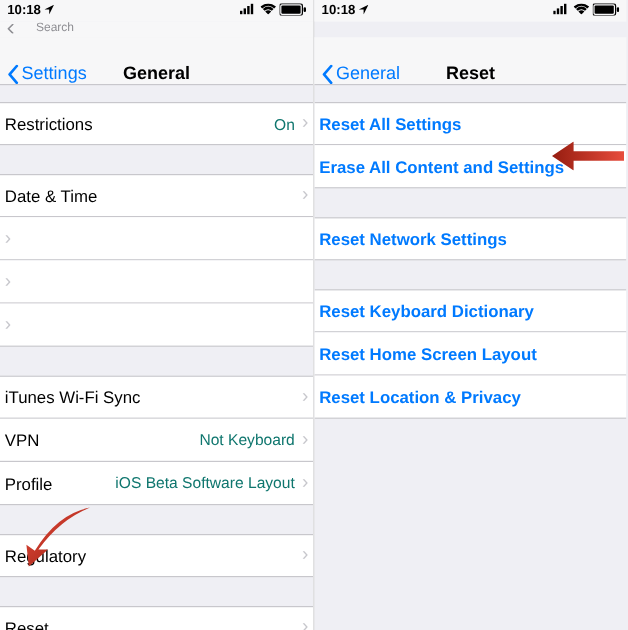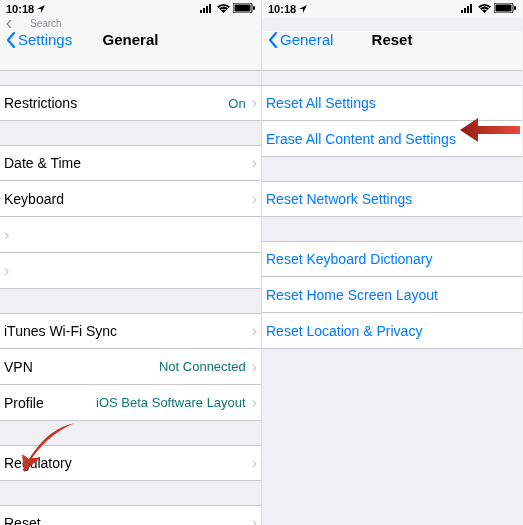--- a/index.html
+++ b/index.html
@@ -40,21 +40,21 @@
     padding: 0 6px 2px;
     display: flex;
     align-items: center;
     gap: 18px;
   }
   .nav-bar {
     height: 40px;
     background: #f7f7f8;
     border-bottom: 1px solid #c8c7cc;
     display: flex;
-    align-items: flex-start;
+    align-items: flex-end;
     position: relative;
     padding: 0 6px;
   }
   .back {
     display: flex;
     align-items: center;
     color: #007aff;
     font-size: 15px;
     gap: 2px;
   }
@@ -82,21 +82,21 @@
     align-items: center;
     justify-content: space-between;
     font-size: 14px;
     color: #000;
     position: relative;
   }
   .row + .row { border-top: none; }
   .row .label { flex: 1; }
   .row .value { color: #0f766e; font-size: 13px; margin-right: 6px; text-align: right; }
   .row .chev { color: #c7c7cc; font-size: 16px; line-height: 1; }
-  .row.link { color: #007aff; }
+  .row.link { color: #007aff; font-weight: bold; }
   .row.link .label { color: #007aff; }
   .arrow {
     position: absolute;
     pointer-events: none;
   }
   .arrow svg { display: block; }
 </style>
 </head>
 <body>
 
@@ -157,38 +157,37 @@
         <span class="value">On</span>
         <span class="chev">›</span>
       </div>
     </div>
     <div class="group">
       <div class="row">
         <span class="label">Date &amp; Time</span>
         <span class="chev">›</span>
       </div>
       <div class="row">
-        <span class="label">Keyboard</span>
         <span class="chev">›</span>
       </div>
       <div class="row">
         <span class="chev">›</span>
       </div>
       <div class="row">
         <span class="chev">›</span>
       </div>
     </div>
     <div class="group">
       <div class="row">
         <span class="label">iTunes Wi-Fi Sync</span>
         <span class="chev">›</span>
       </div>
       <div class="row">
         <span class="label">VPN</span>
-        <span class="value">Not Connected</span>
+        <span class="value">Not Keyboard</span>
         <span class="chev">›</span>
       </div>
       <div class="row">
         <span class="label">Profile</span>
         <span class="value">iOS Beta Software Layout</span>
         <span class="chev">›</span>
       </div>
     </div>
     <div class="group">
       <div class="row">

